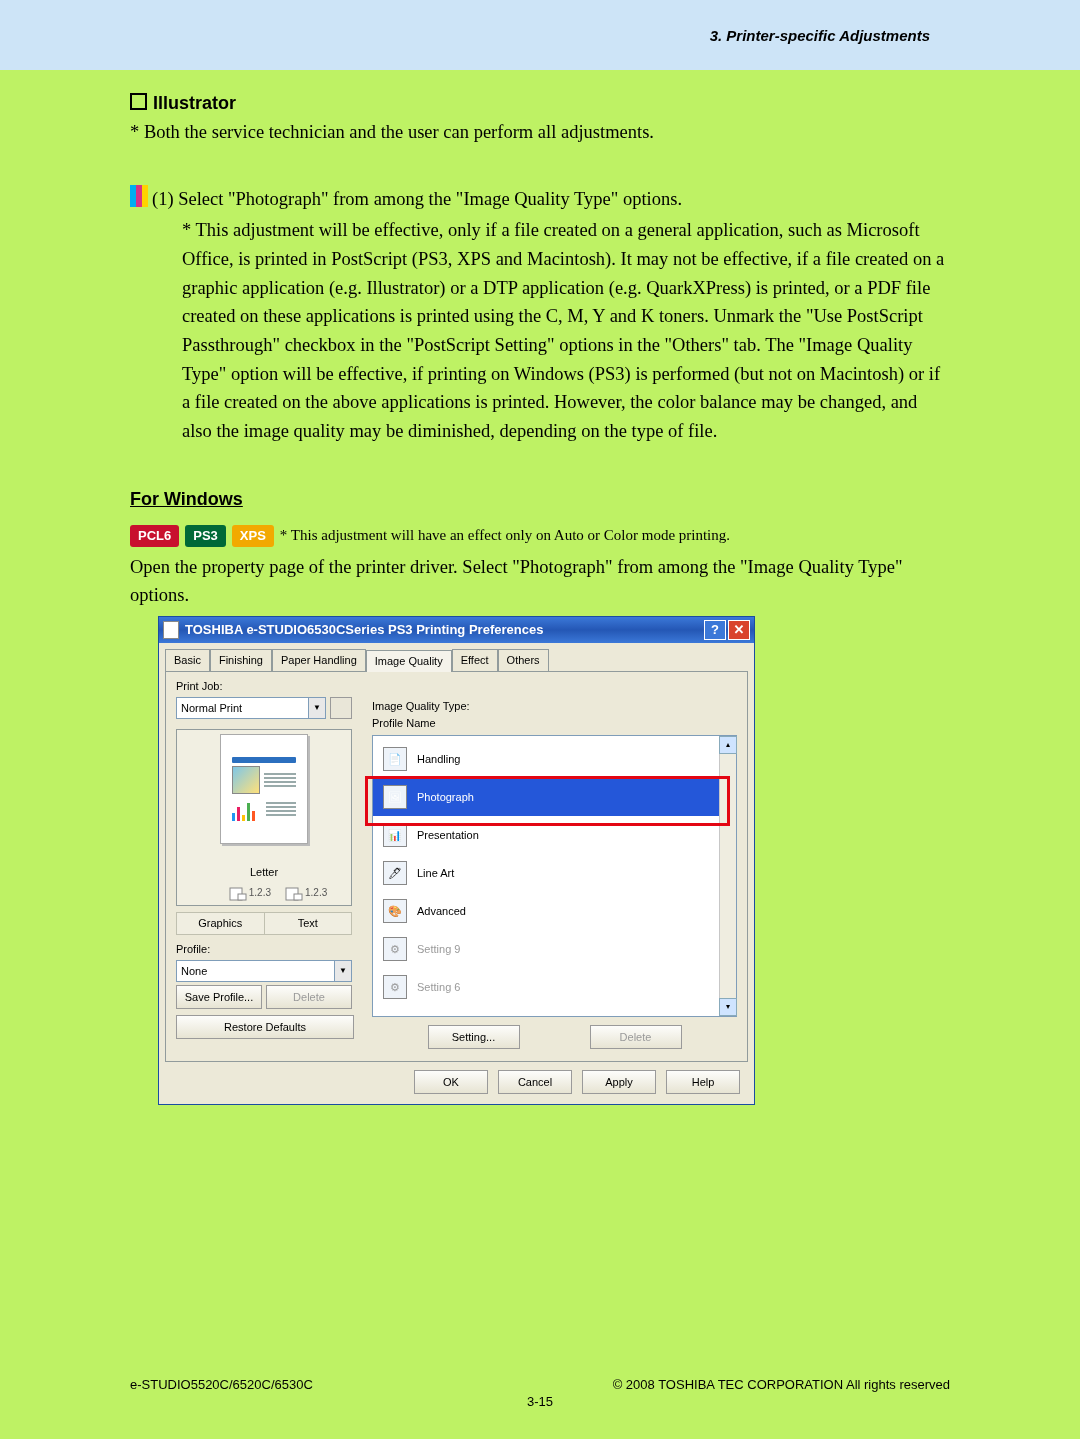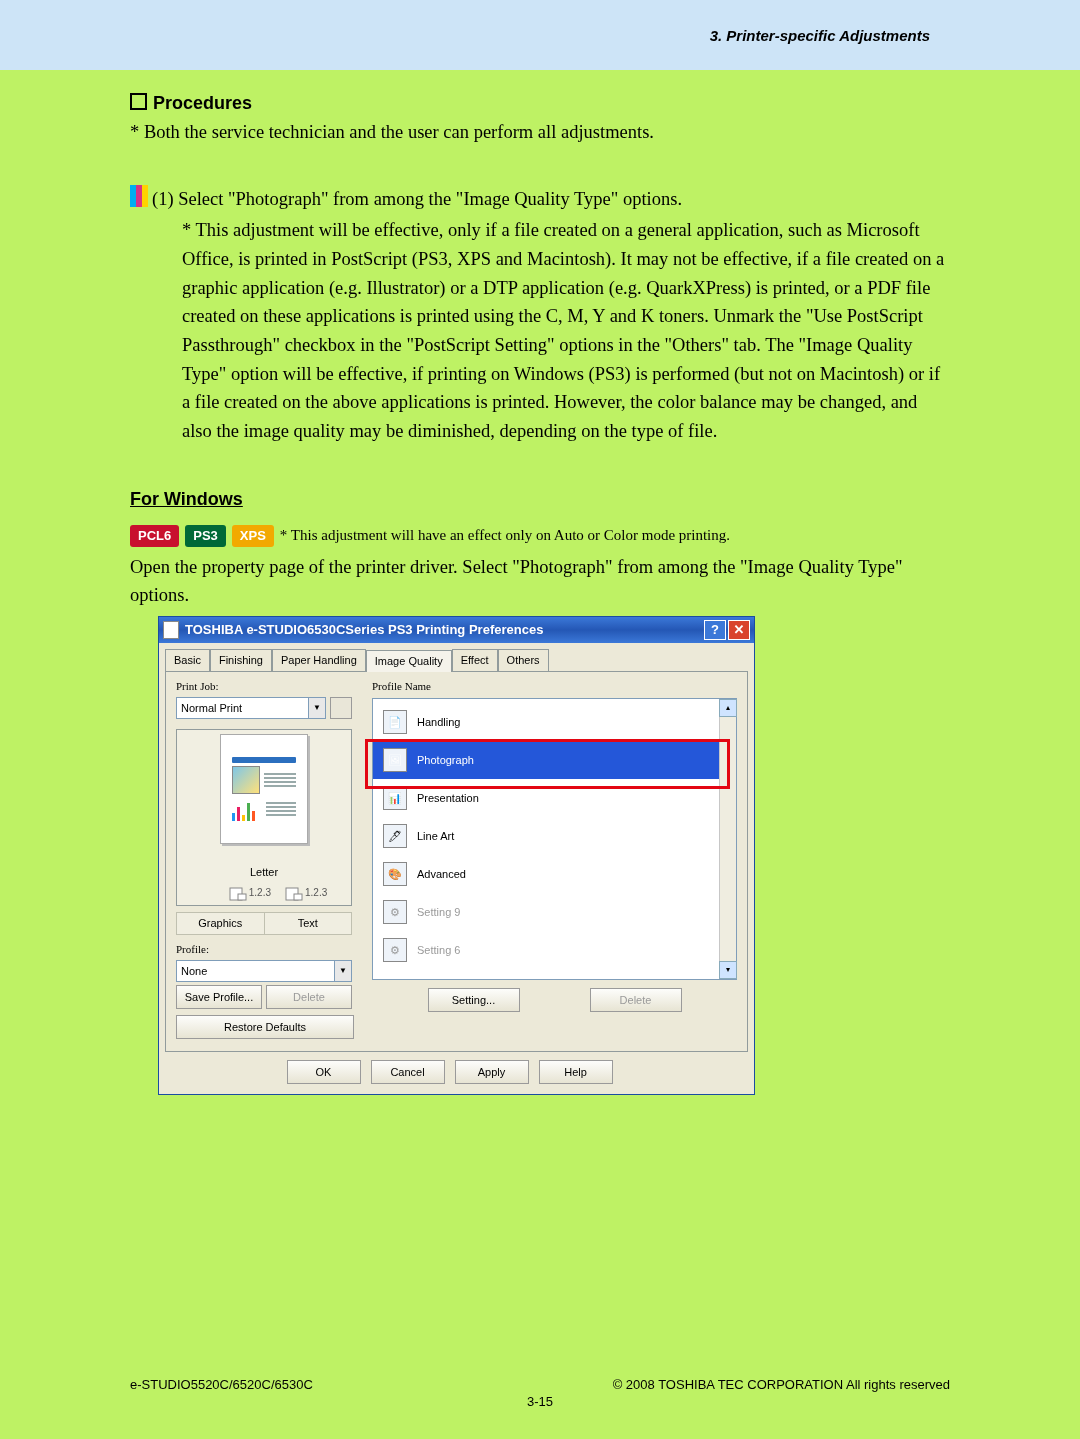--- a/index.html
+++ b/index.html
@@ -33,21 +33,21 @@
   .dt-label{flex:1;font-size:13px;}
   .dt-btn{width:20px;height:18px;display:flex;align-items:center;justify-content:center;font-weight:bold;margin-left:2px;border:1px solid #fff;font-size:13px;cursor:pointer;}
   .dt-help{background:#3b78d8;color:#fff;}
   .dt-close{background:#d9432c;color:#fff;}
   .tab-strip{display:flex;padding:6px 6px 0 6px;}
   .tab{border:1px solid #919b9c;border-bottom:none;padding:2px 8px;margin-right:0;background:#ece9d8;cursor:pointer;font-size:11px;}
   .tab.active{background:#f5f3eb;position:relative;top:1px;}
   .tab-body{border:1px solid #919b9c;margin:0 6px 8px 6px;background:#ece9d8;padding:6px 10px 12px 10px;display:flex;}
   .left-col{width:176px;}
   .right-col{flex:1;padding-left:20px;}
-  .lbl{font-size:11px;font-family:Liberation Serif, serif;}
+  .lbl{font-size:11px;}
   .combo{display:flex;align-items:center;margin-top:2px;}
   .combo-input{height:20px;border:1px solid #7f9db9;background:#fff;flex:1;padding-left:4px;font-size:11px;display:flex;align-items:center;}
   .combo-btn{width:16px;height:20px;border:1px solid #7f9db9;border-left:none;background:#e8e8e8;display:flex;align-items:center;justify-content:center;font-size:8px;}
   .sq-btn{width:20px;height:20px;border:1px solid #9a9a9a;background:#e9e6d8;margin-left:4px;}
   .preview{height:175px;border:1px solid #919b9c;background:#f1efe2;margin-top:10px;display:flex;flex-direction:column;align-items:center;justify-content:center;}
   .preview-doc{width:78px;height:100px;background:#fff;border:1px solid #aaa;box-shadow:2px 2px 0 #bbb;display:flex;flex-direction:column;align-items:center;justify-content:center;gap:3px;padding:4px;}
   .pv-title{width:64px;height:6px;background:#2b6fbf;border-radius:1px;}
   .pv-row{display:flex;gap:4px;width:64px;}
   .pv-img{width:26px;height:26px;background:linear-gradient(135deg,#7ec7e8 0%,#ffe17a 100%);border:1px solid #888;}
   .pv-lines{flex:1;display:flex;flex-direction:column;gap:2px;justify-content:center;}
@@ -74,38 +74,38 @@
   .iq-scroll div{display:flex;align-items:center;justify-content:center;width:100%;}
   .iq-scroll .arr{height:16px;background:#cfe4ff;border:1px solid #8ab;}
   .iq-items{flex:1;padding:4px 0;}
   .iq-item{display:flex;align-items:center;height:38px;padding-left:10px;gap:10px;font-size:11px;}
   .iq-item.selected{background:#2457d9;color:#fff;}
   .iq-item.disabled{color:#9a9a9a;}
   .iq-ico{width:22px;height:22px;border:1px solid #888;background:#eef3f9;display:flex;align-items:center;justify-content:center;font-size:11px;}
   .iq-highlight{position:absolute;border:3px solid #e30613;left:-8px;right:6px;height:44px;top:40px;pointer-events:none;}
   .iq-btn-row{display:flex;justify-content:center;gap:70px;margin-top:8px;}
   .iq-btn-row .btn{width:90px;}
-  .dlg-btn-row{display:flex;justify-content:center;gap:10px;padding:0 14px 10px 0;}
+  .dlg-btn-row{display:flex;justify-content:flex-end;gap:10px;padding:0 14px 10px 0;}
   .dlg-btn-row .btn{width:72px;}
 
   .footer{position:absolute;bottom:30px;left:0;right:0;font-family:Arial,Helvetica,sans-serif;font-size:13px;}
   .footer-line{display:flex;justify-content:space-between;padding:0 130px;}
   .footer-page{text-align:center;margin-top:2px;}
 </style>
 </head>
 <body>
 
 <div class="page">
   <div class="header-band">
     <span>3. Printer-specific Adjustments</span>
   </div>
 
   <div class="content">
     <div class="procedures-h">
-      <span class="bullet-box"></span><span>Procedures</span>
+      <span class="bullet-box"></span><span>Illustrator</span>
     </div>
     <div>* Both the service technician and the user can perform all adjustments.</div>
 
     <div class="row1">
       <div class="flag">
           <div class="f-c"></div>
           <div class="f-m"></div>
           <div class="f-y"></div>
         </div>
       <div class="step-text">(1)  Select "Photograph" from among the "Image Quality Type" options.</div>
@@ -202,20 +202,21 @@
           <div class="sp-row">
             <div class="btn">Save Profile...</div>
             <div class="btn dis">Delete</div>
           </div>
           <div class="rd-row">
             <div class="btn">Restore Defaults</div>
           </div>
         </div>
 
         <div class="right-col">
+          <div class="lbl" style="margin-top:20px">Image Quality Type:</div>
           <div class="lbl">Profile Name</div>
           <div class="iq-list">
             <div class="iq-items">
               <div class="iq-item">
                   <div class="iq-ico">📄</div>
                   <span>Handling</span>
                 </div>
               <div class="iq-item selected">
                   <div class="iq-ico">🖼</div>
                   <span>Photograph</span>

